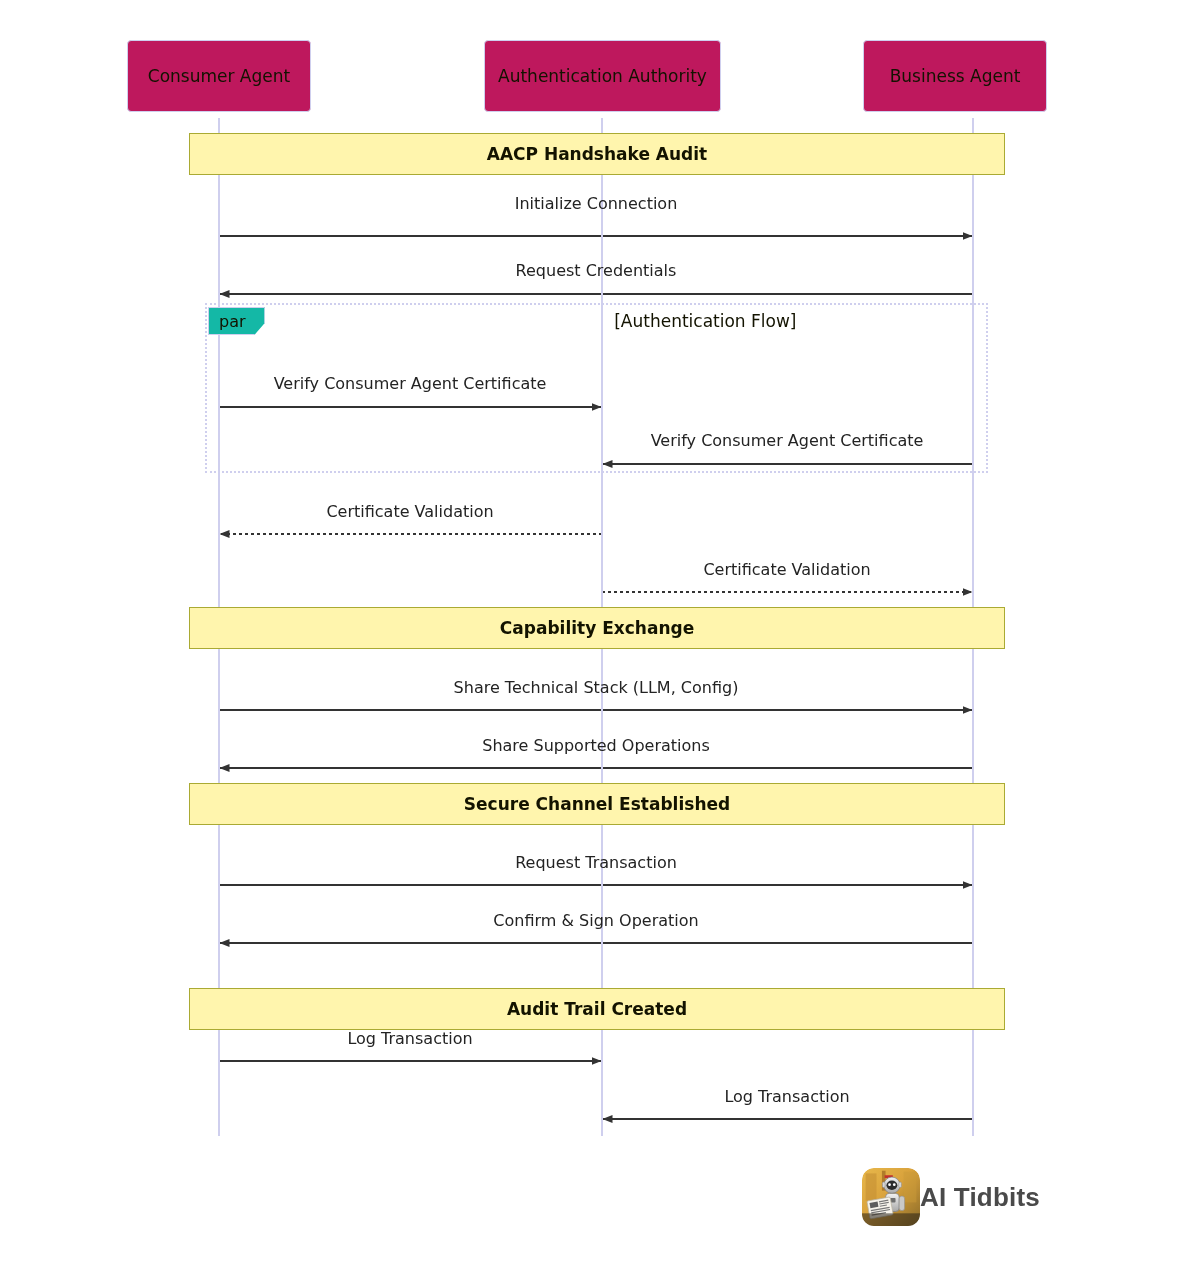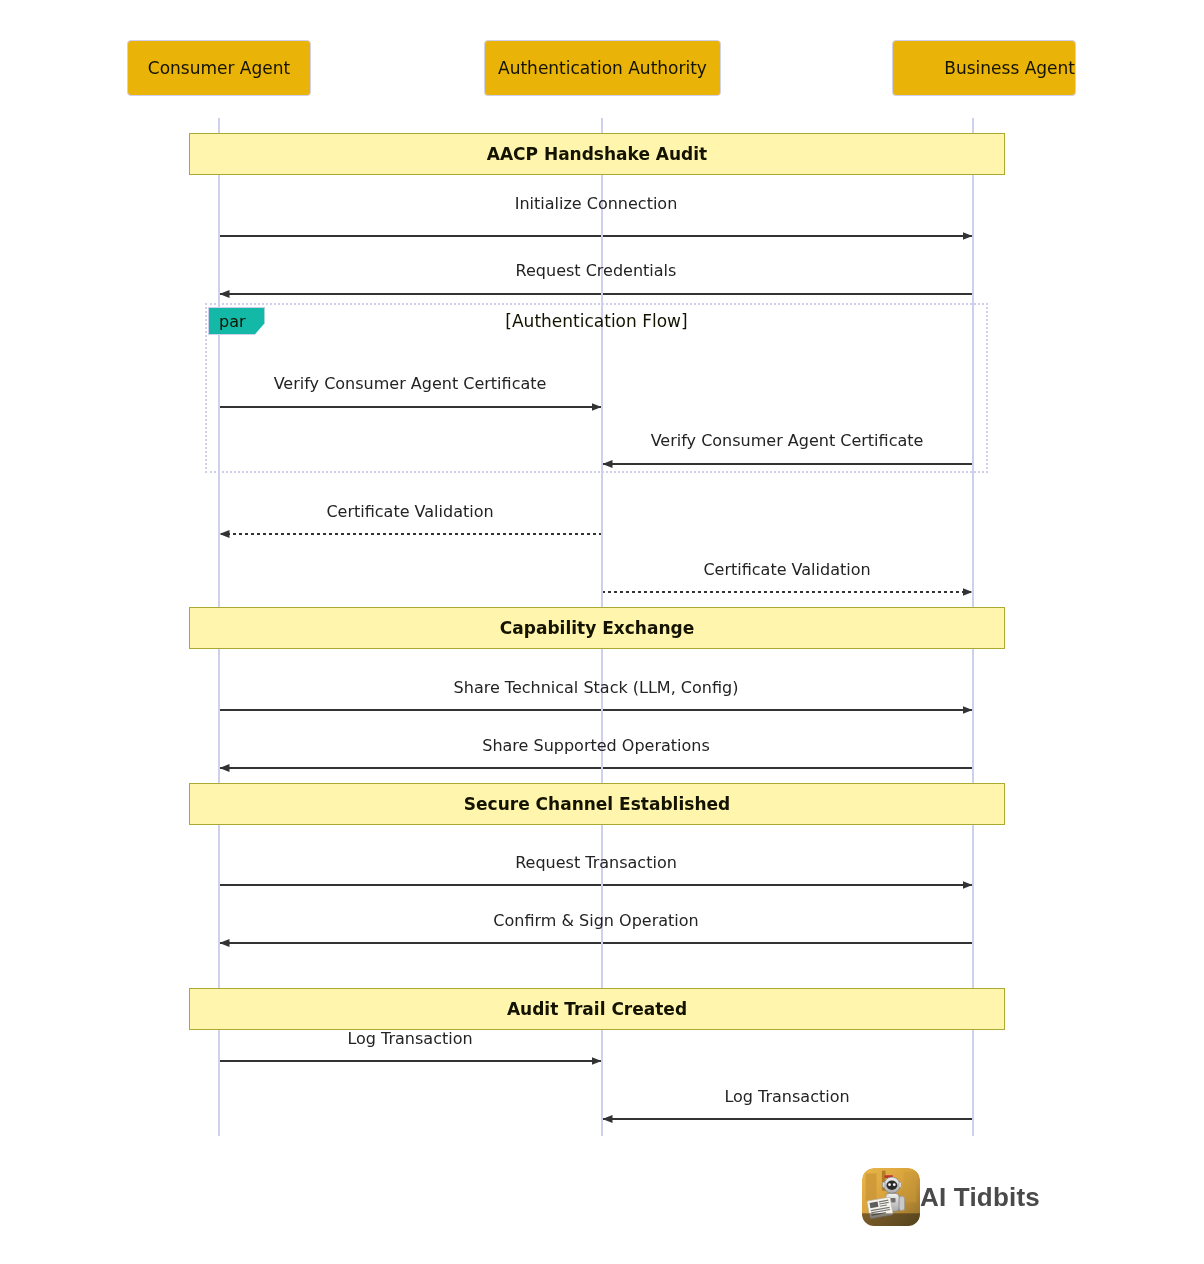--- a/index.html
+++ b/index.html
@@ -26,27 +26,27 @@
     position: absolute;
     left: 0; top: 0;
     width: 1204px;
     height: 1264px;
   }
 
   
   .participant {
     position: absolute;
     box-sizing: border-box;
-    background: #eab308;
+    background: #be185d;
     border: 1px solid #CFCFEE;
     border-radius: 4px;
     display: flex;
     align-items: center;
     justify-content: center;
-    height: 56px;
+    height: 72px;
     top: 40px;
   }
   .participant-label {
     font-size: 17px;
     color: #131300;
     font-family: "DejaVu Sans", sans-serif;
     white-space: nowrap;
   }
 
   
@@ -94,21 +94,21 @@
     height: 26px;
     font-size: 16px;
     color: #131300;
     clip-path: polygon(0 0, 100% 0, 100% 58%, 82% 100%, 0 100%);
   }
   .frag-title {
     position: absolute;
     font-size: 17px;
     color: #131300;
     white-space: nowrap;
-    text-align: center;
+    text-align: right;
   }
 
   
   .msg-label {
     position: absolute;
     font-size: 16px;
     color: #232323;
     white-space: nowrap;
     text-align: center;
     transform: translateX(-50%);
@@ -164,21 +164,21 @@
         <line x1="973" y1="1119" x2="603" y2="1119" stroke="#333333" stroke-width="2" marker-end="url(#arrowhead)"></line>
       </g>
   </svg>
 
   <div class="participant" id="p-consumer" style="left: 127px; width: 184px;">
     <span class="participant-label">Consumer Agent</span>
   </div>
   <div class="participant" id="p-auth" style="left: 484px; width: 237px;">
     <span class="participant-label">Authentication Authority</span>
   </div>
-  <div class="participant" id="p-business" style="left: 892px; width: 184px; justify-content: flex-end;">
+  <div class="participant" id="p-business" style="left: 863px; width: 184px;">
     <span class="participant-label">Business Agent</span>
   </div>
 
   <div class="lifeline" id="ll-consumer" style="left: 218px; top: 118px; height: 1018px;"></div>
   <div class="lifeline" id="ll-auth" style="left: 601px; top: 118px; height: 1018px;"></div>
   <div class="lifeline" id="ll-business" style="left: 972px; top: 118px; height: 1018px;"></div>
 
   <div class="frag-box" id="frag-box" style="left: 205px; top: 303px; width: 783px; height: 170px;"></div>
   <div class="frag-tag" id="frag-tag" style="left: 208px; top: 307px;">
     <span>par</span>

